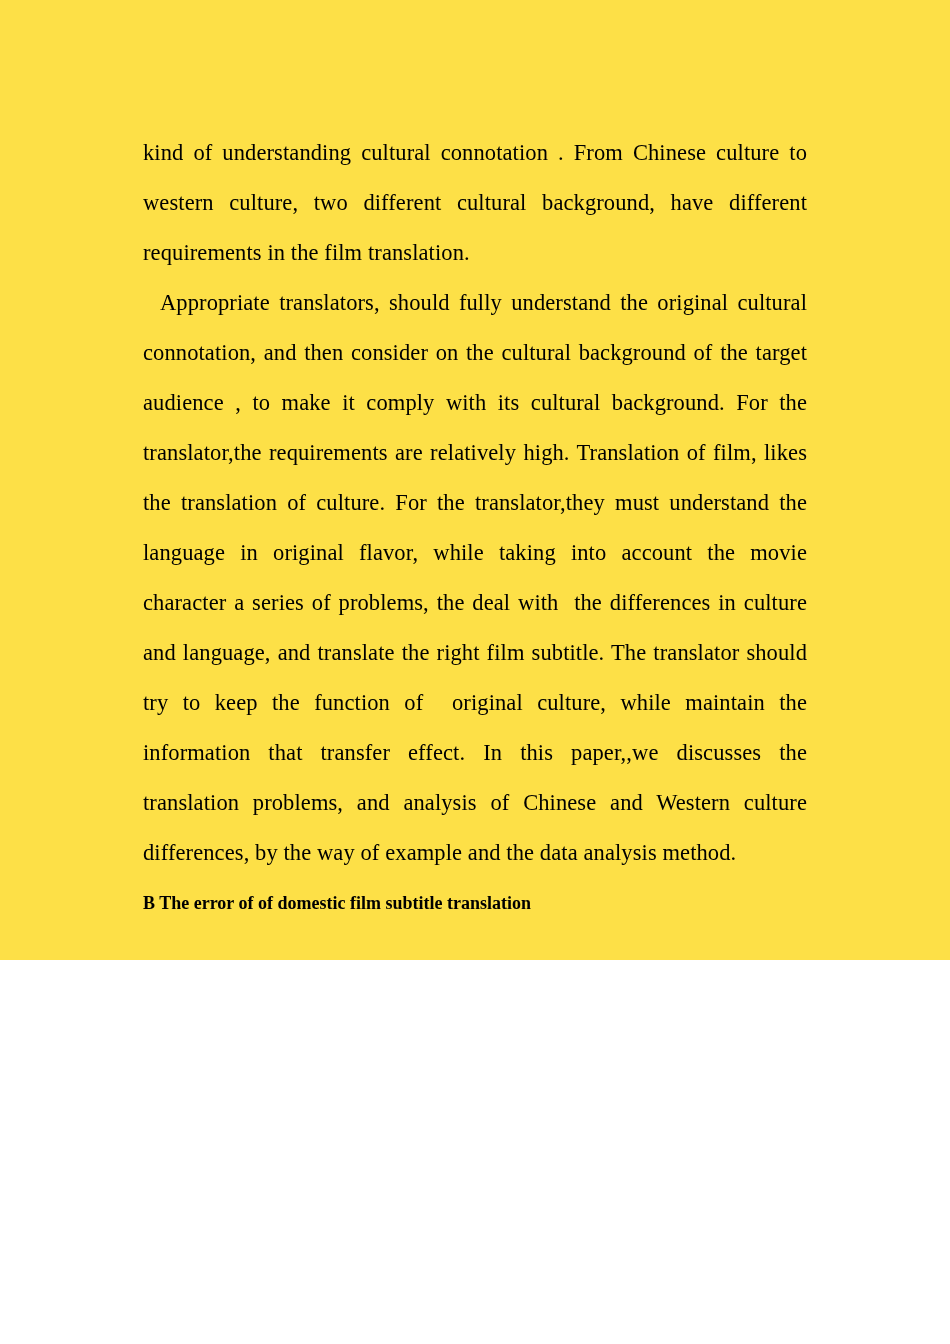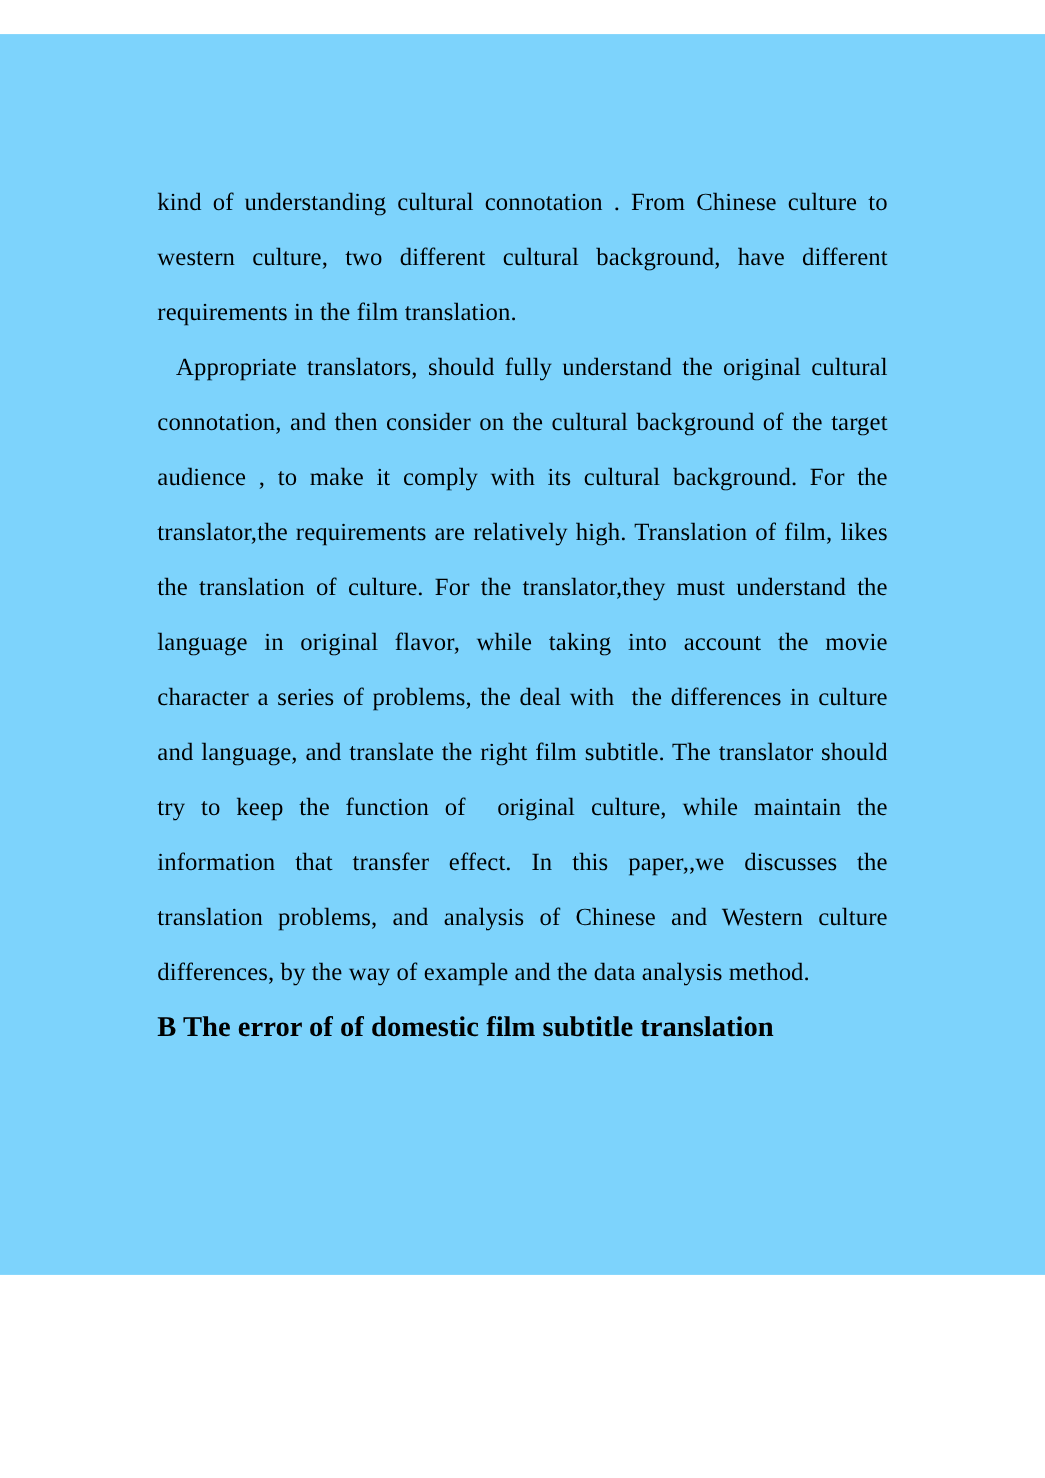--- a/index.html
+++ b/index.html
@@ -7,25 +7,24 @@
     padding: 0;
     background: #ffffff;
   }
   body {
     font-family: "Liberation Serif", "DejaVu Serif", serif;
     color: #000000;
   }
   .page {
     position: relative;
     width: 950px;
-    height: 1128px;
-    background: #7dd3fc;
+    height: 960px;
+    background: #fde047;
     overflow: hidden;
     box-sizing: border-box;
-    margin-top: 31px;
   }
   .text-block {
     position: absolute;
     left: 143px;
     top: 128px;
     width: 664px;
   }
   .para {
     margin: 0;
     font-size: 22.5px;
@@ -38,21 +37,21 @@
     hyphens: none;
   }
   .para.indent {
     text-indent: 17px;
   }
   .para.cont {
     text-indent: 0;
   }
   .heading {
     margin: 0;
-    font-size: 26px;
+    font-size: 18px;
     line-height: 50px;
     font-weight: bold;
     text-align: left;
     text-indent: 0;
     white-space: pre-wrap;
   }
   .page-number {
     position: absolute;
     left: 0;
     right: 0;

